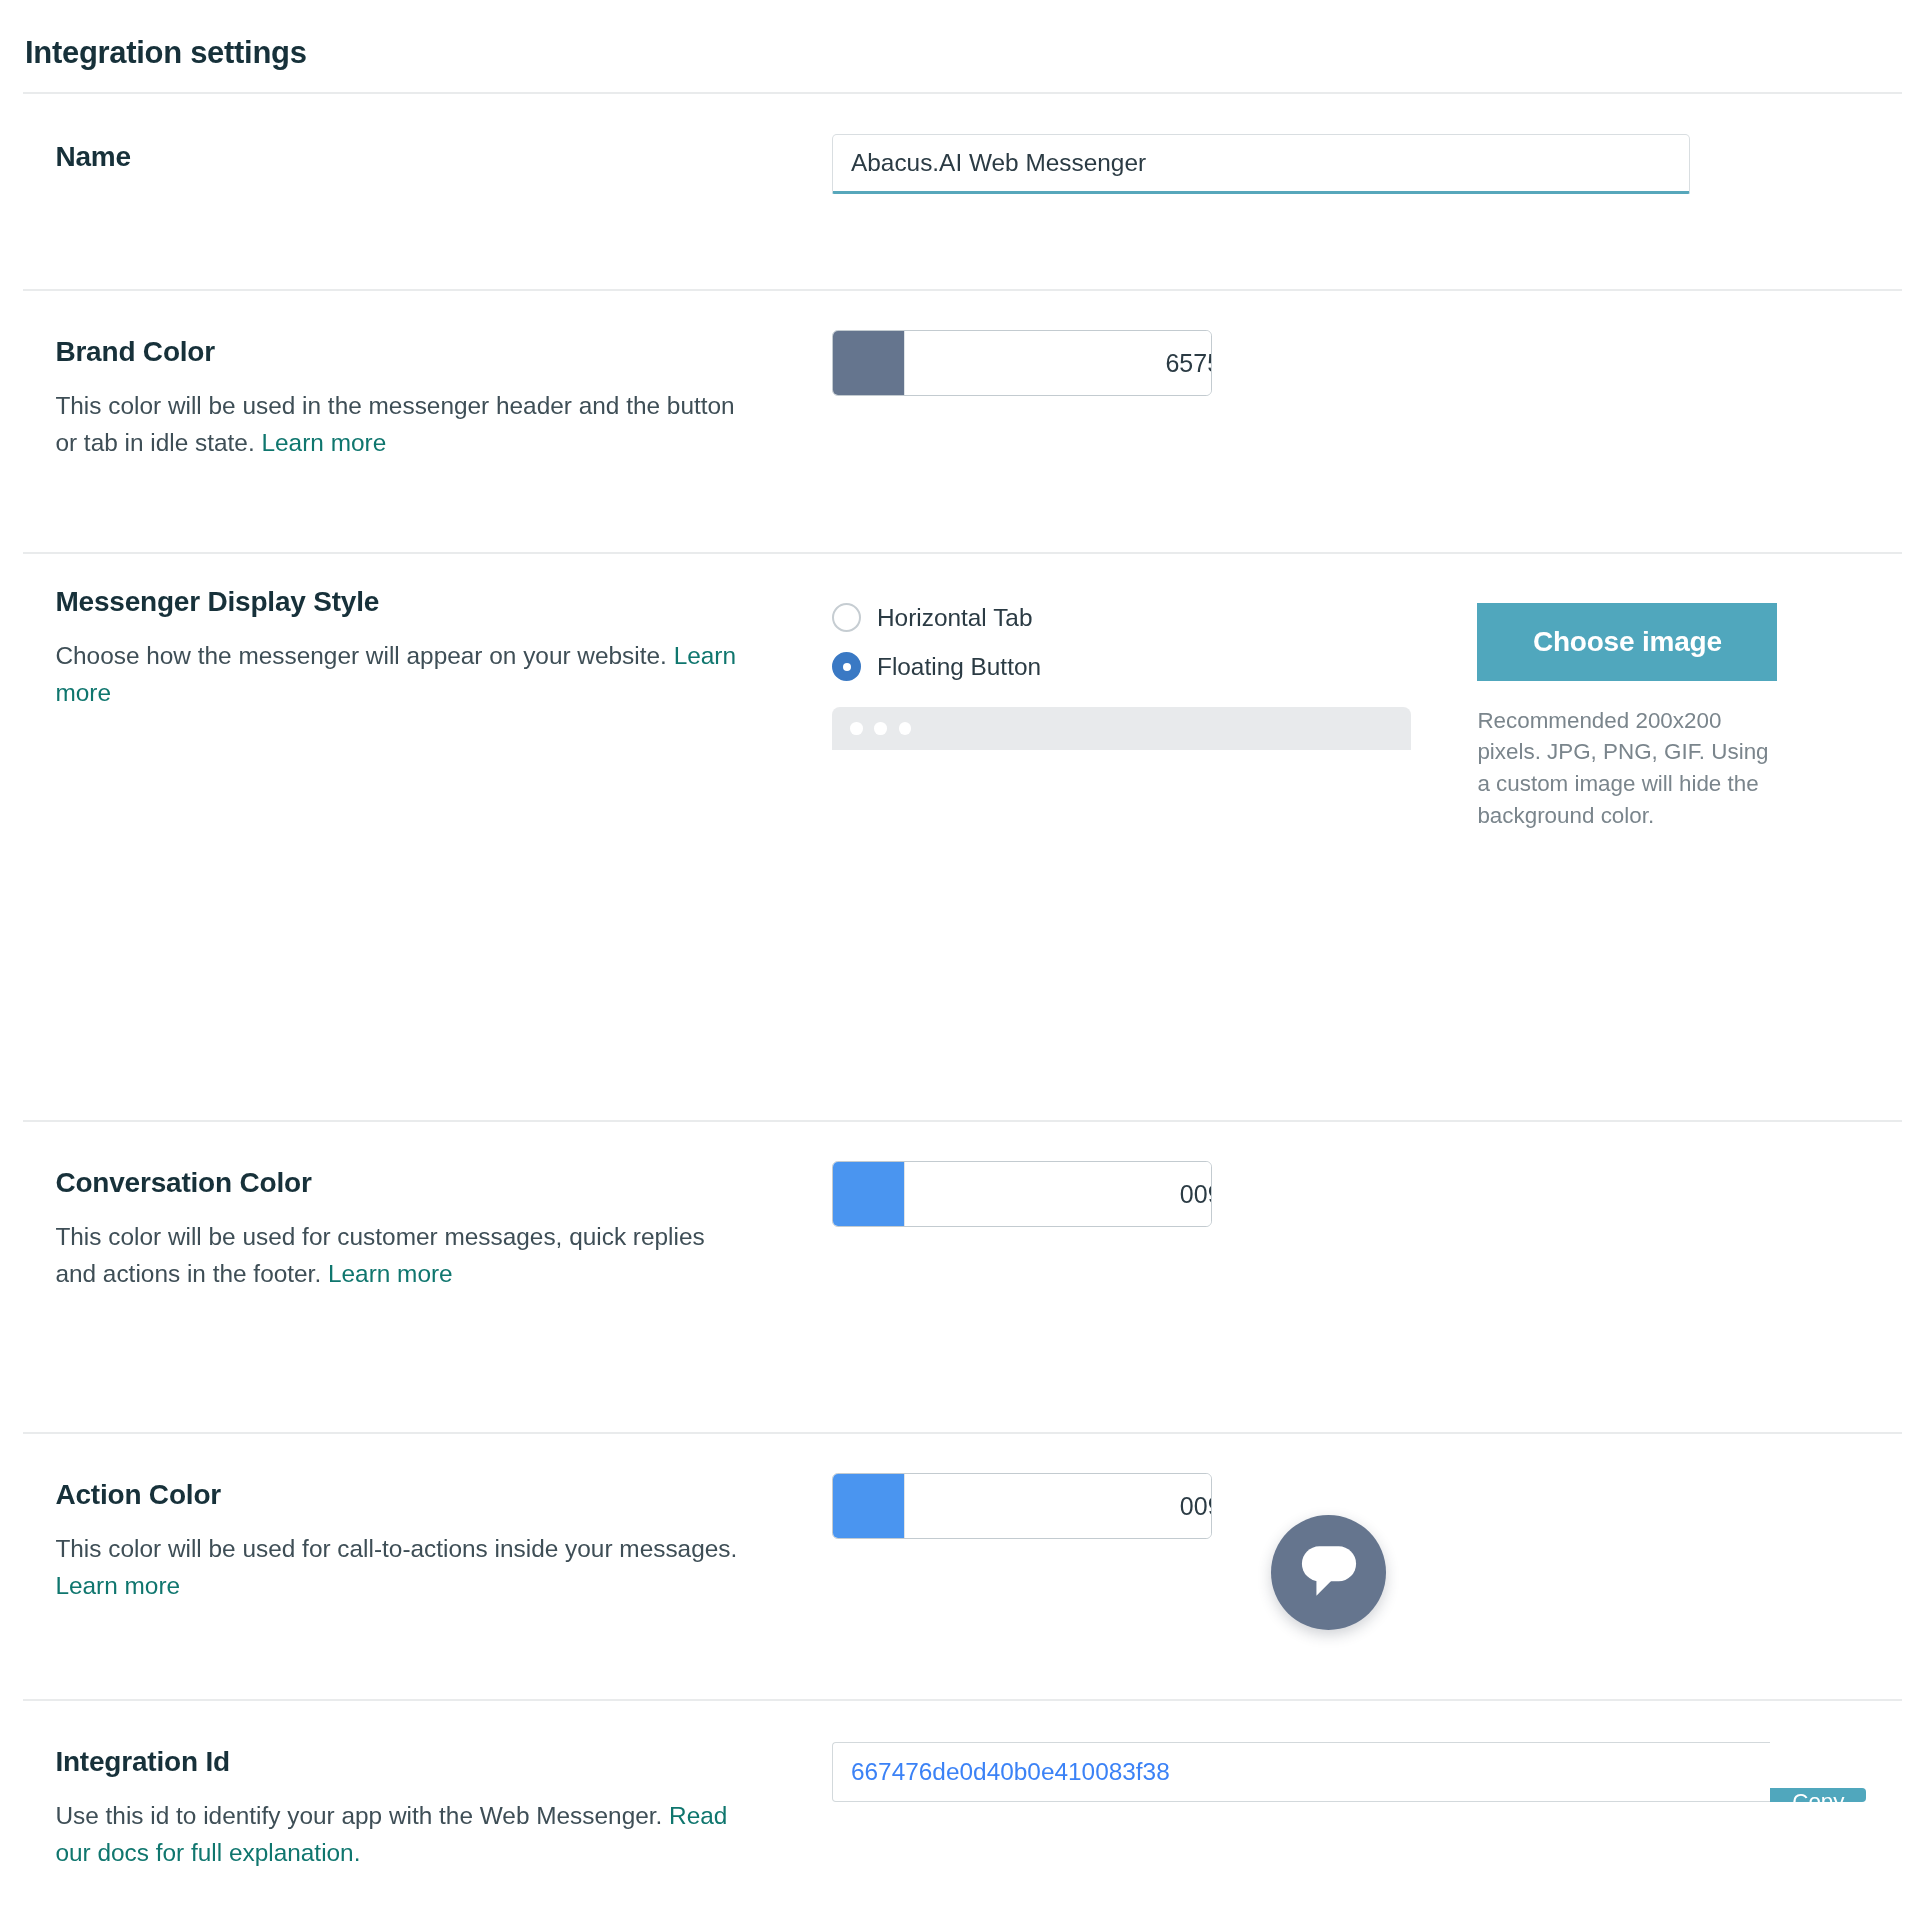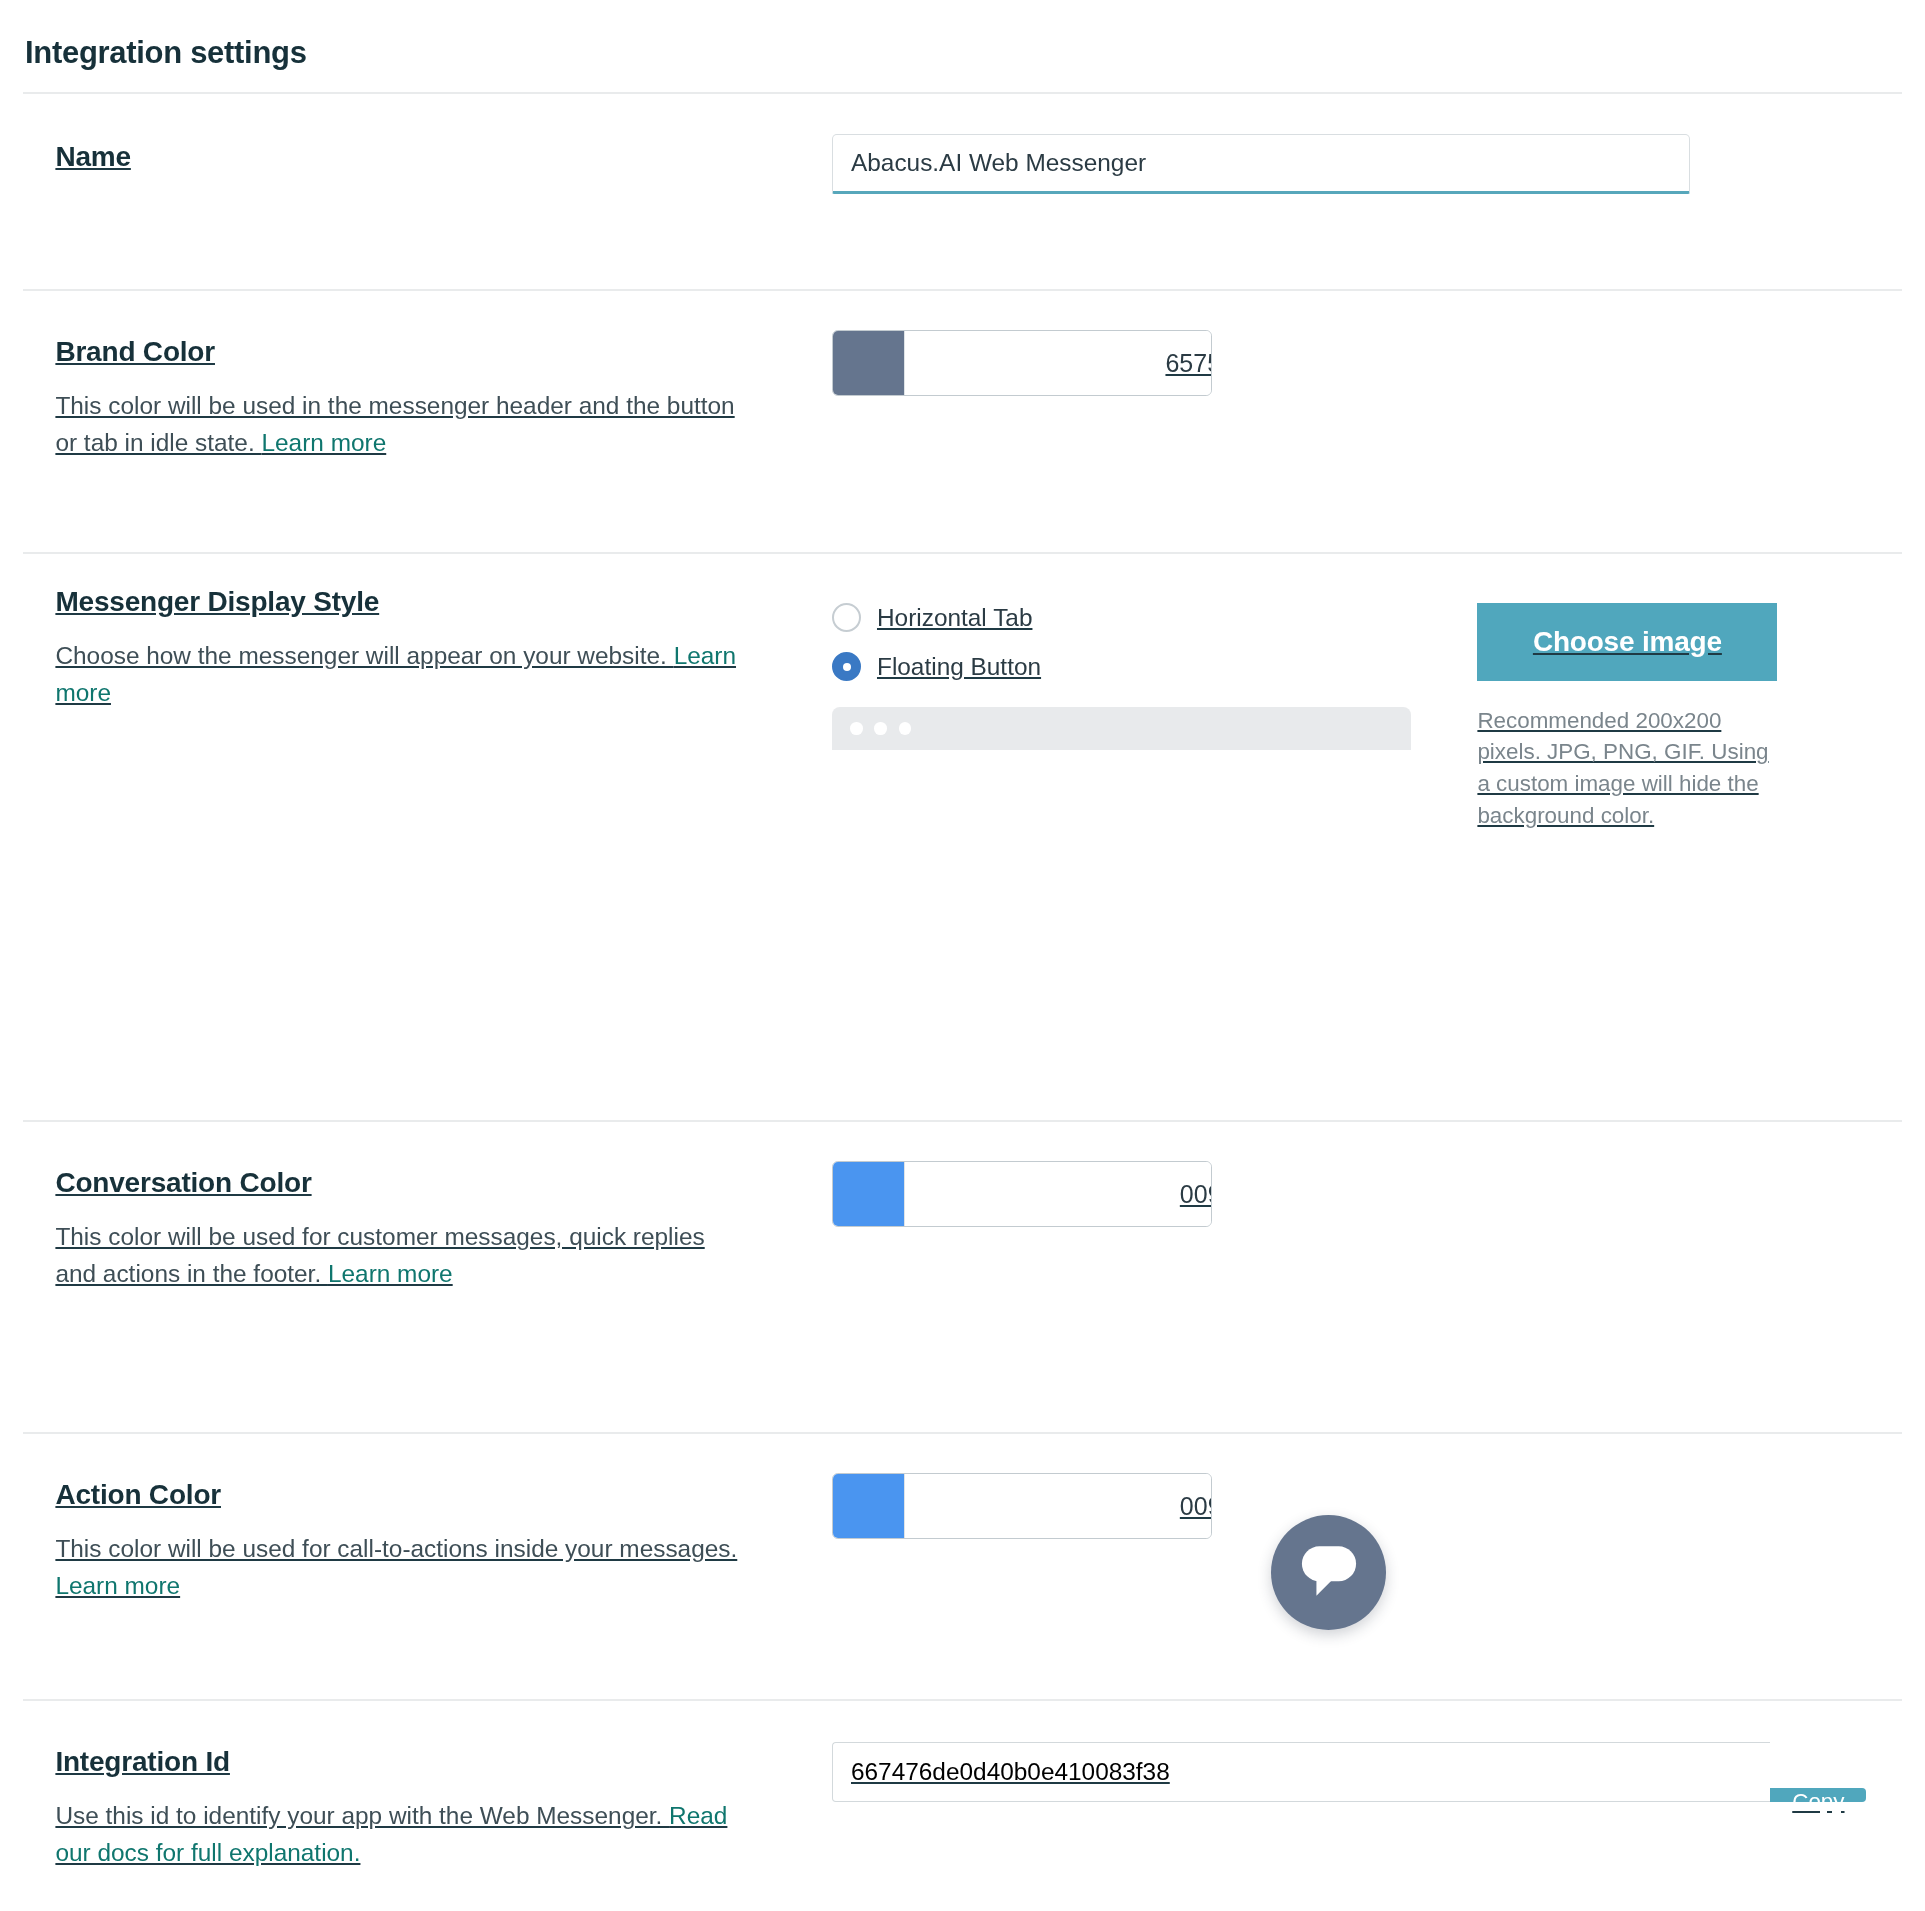--- a/index.html
+++ b/index.html
@@ -33,21 +33,20 @@
     background: #e9ebec;
     margin: 0 23.4px;
   }
 
   
   .section {
     display: flex;
     align-items: flex-start;
     padding: 0 23.4px;
     position: relative;
-    text-decoration: underline;
   }
   .section-left {
     width: 809px;
     flex: 0 0 809px;
     padding-left: 32px;
     padding-top: 43px;
   }
   .section-right {
     flex: 1 1 auto;
     padding-top: 39px;
@@ -231,21 +230,21 @@
     width: 1034px;
     height: 60px;
     margin-top: 2px;
   }
   .id-input {
     flex: 1 1 auto;
     border: 1px solid #d3d9dc;
     border-right: none;
     border-radius: 3.9px 0 0 3.9px;
     font-size: 24.4px;
-    color: #000000;
+    color: #3b82f6;
     padding: 0 17.6px;
     font-family: "Liberation Sans", sans-serif;
     background: #fff;
     outline: none;
   }
   .copy-btn {
     flex: 0 0 96px;
     background: #50a7bd;
     color: #fff;
     border: none;

